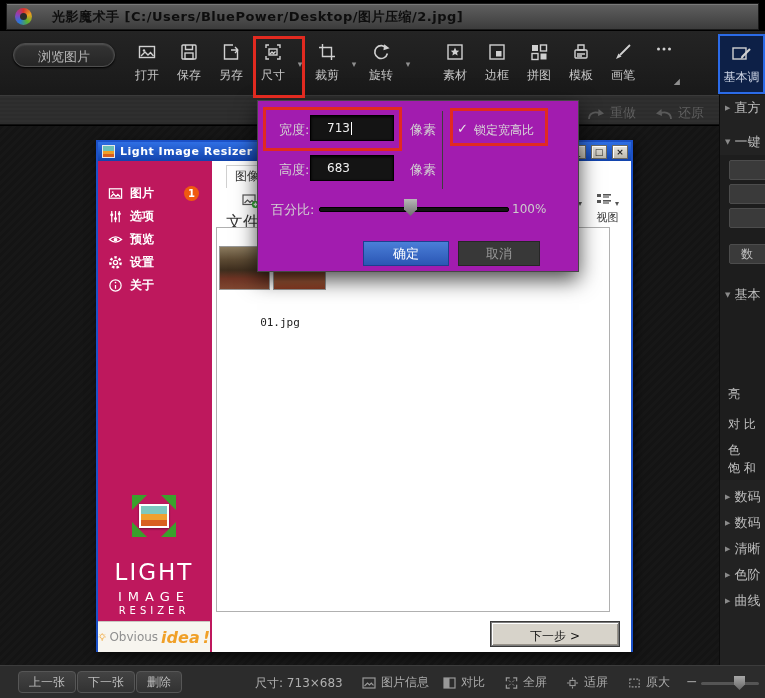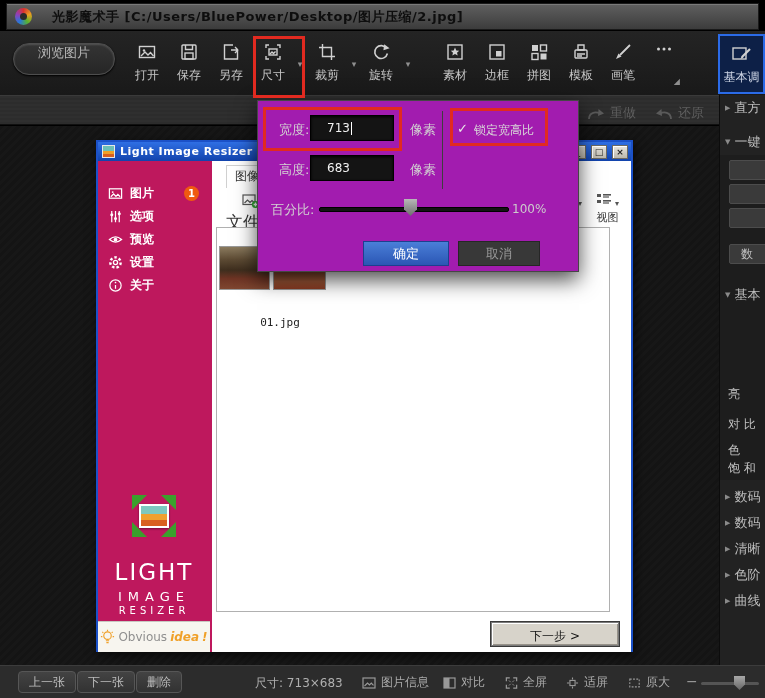--- a/index.html
+++ b/index.html
@@ -26,24 +26,24 @@
   .app-logo::after{ content:""; position:absolute; left:5px; top:5px; width:7px; height:7px;
     border-radius:50%; background:#2a2a2a; }
   .title-text { font-size:13px; font-weight:bold; color:#0e0e0e; letter-spacing:.5px; white-space:nowrap; }
 
   
   .main-toolbar {
     position:absolute; left:0; top:31px; width:765px; height:64px;
     background: linear-gradient(#242424,#191919);
   }
   .browse-btn {
-    position:absolute; left:13px; top:12px; width:102px; height:32px;
+    position:absolute; left:13px; top:12px; width:102px; height:24px;
     border-radius:19px; background: linear-gradient(#343434,#262626);
     border:1px solid #4e4e4e; box-shadow: inset 0 1px 2px #555, 0 1px 2px #000;
-    color:#b8b8b8; font-size:13px; display:flex; align-items:flex-start; justify-content:center;
+    color:#b8b8b8; font-size:13px; display:flex; align-items:flex-end; justify-content:center;
   }
   .tb-row { position:absolute; left:126px; top:5px; display:flex; align-items:flex-start; }
   .tb-item { width:42px; height:56px; display:flex; flex-direction:column; align-items:center;
     justify-content:flex-start; padding-top:5px; gap:4px; color:#c6c6c6; position:relative; }
   .tb-item .tb-lbl { font-size:12px; white-space:nowrap; }
   .tb-ico { width:22px; height:22px; display:flex; align-items:center; justify-content:center; color:#d0d0d0; }
   .dd { width:12px; height:56px; display:flex; align-items:center; justify-content:center;
     color:#8f8f8f; font-size:9px; }
   .tb-gap { width:20px; }
   .more-item { width:40px; }
@@ -119,21 +119,21 @@
   .logo-arrow.tr { right:1px; top:2px; clip-path: polygon(0 0,100% 0,100% 100%); }
   .logo-arrow.bl { left:1px; bottom:2px; clip-path: polygon(0 0,0 100%,100% 100%); }
   .logo-arrow.br { right:1px; bottom:2px; clip-path: polygon(100% 0,100% 100%,0 100%); }
   .lir-logo-text { position:absolute; left:0; width:112px; text-align:center; color:#fff; }
   .lt1 { top:398px; font-size:23px; letter-spacing:2px; font-weight:400; }
   .lt2 { top:428px; font-size:13px; letter-spacing:6px; }
   .lt3 { top:444px; font-size:10px; letter-spacing:4px; }
   .brand-cell { position:absolute; left:0; bottom:0; width:112px; height:31px; background:#f7f5ef;
     border-top:1px solid #c8c6c0; display:flex; align-items:center; justify-content:center; gap:3px; }
   .brand-gray { color:#8f8f8f; font-size:12px; }
-  .brand-orange { color:#f0a028; font-size:12px; font-weight:bold; font-style:italic; }
+  .brand-orange { color:#f0a028; font-size:16px; font-weight:bold; font-style:italic; }
 
   .lir-content { flex:1; position:relative; background:#fff; color:#222; }
   .lir-tab { position:absolute; left:14px; top:4px; font-size:12px; color:#333;
     padding:2px 8px 3px; border:1px solid #d0d0d0; border-bottom:none; background:#fff; }
   .file-btn { position:absolute; left:14px; top:32px; display:flex; flex-direction:column;
     align-items:center; gap:2px; font-size:17px; color:#333; }
   .lc-right { position:absolute; right:12px; top:32px; display:flex; gap:14px; }
   .lc-rbtn { display:flex; flex-direction:column; align-items:center; gap:2px; font-size:11px; color:#333; }
   .lc-rbtn .with-dd { display:flex; align-items:flex-start; gap:3px; }
   .lc-dd { font-size:8px; color:#555; margin-top:6px; }

